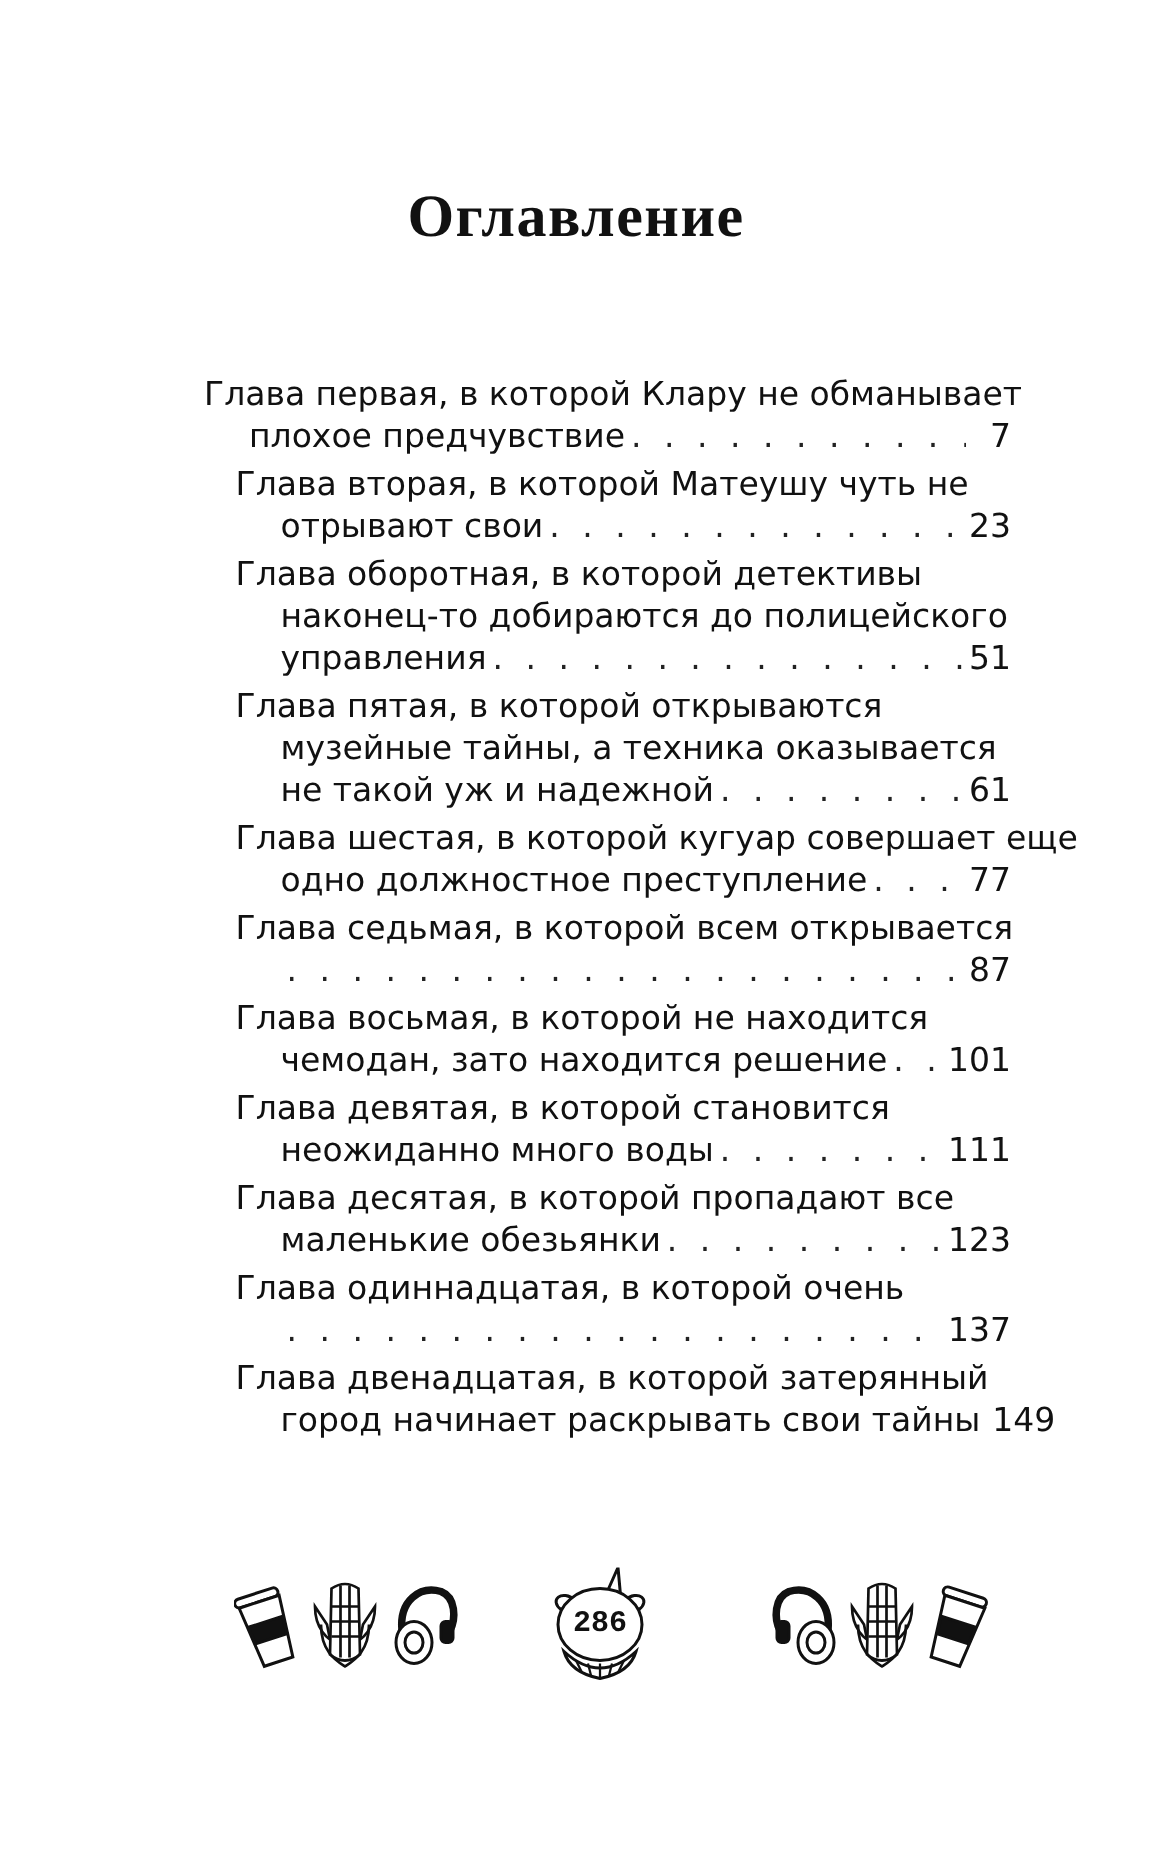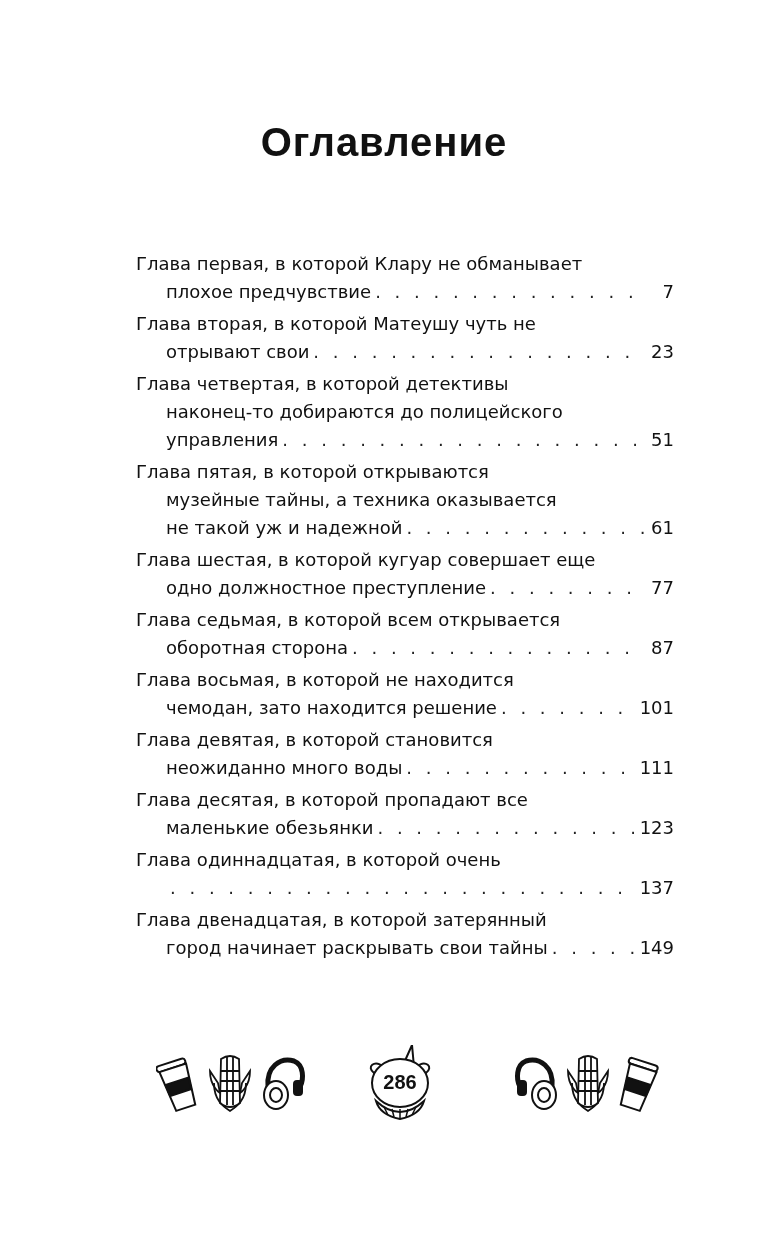--- a/index.html
+++ b/index.html
@@ -3,50 +3,50 @@
   <meta charset="utf-8">
   <style>
     html, body { margin: 0; padding: 0; background: #ffffff; }
     body {
       width: 768px; height: 1241px; position: relative; overflow: hidden;
       font-family: "DejaVu Sans", sans-serif; color: #111111;
     }
     .title {
       position: absolute; left: 0; right: 0; top: 120px;
       text-align: center; font-size: 40px; letter-spacing: 1px;
-      font-family: Liberation Sans, sans-serif; font-weight: bold; color: #111;
+      font-family: Liberation Serif, serif; font-weight: bold; color: #111;
     }
     .toc {
       position: absolute; left: 136px; width: 538px; top: 250px;
     }
-    .entry { font-size: 18px; line-height: 28px; }
+    .entry { font-size: 22px; line-height: 28px; }
     .entry .first { white-space: nowrap; }
     .entry .cont { padding-left: 30px; white-space: nowrap; }
     .entry .last {
       padding-left: 30px; display: flex; align-items: flex-start; white-space: nowrap;
     }
     .entry .last .dots {
       flex: 1; overflow: hidden; margin: 0 4px; letter-spacing: 9px; color: #222;
     }
     .entry .last .dots::before {
       content: ". . . . . . . . . . . . . . . . . . . . . . . . . . . . . . . . . . . . . . . . . . . . . . . . . . . . . . . . . . . . . . . . . . . . . . . . . . . . . . . . . . . . . . . . . . . . . . . . . . . . . .";
       letter-spacing: 4px;
     }
     .entry .page { text-align: right; min-width: 26px; }
-    .entry + .entry { margin-top: 4px; }
+    .entry + .entry { margin-top: 4px; margin-left: 21px; }
     .footer {
       position: absolute; top: 1045px; left: 150px; width: 520px; height: 80px;
     }
     .icon { position: absolute; top: 8px; }
     .page-badge {
       position: absolute; left: 210px; top: 0; width: 80px; height: 78px;
     }
     .page-num {
       position: absolute; left: 0; right: 0; top: 26px; text-align: center;
-      font-size: 20px; font-weight: bold; font-family: Liberation Sans, sans-serif;
+      font-size: 20px; font-weight: bold; font-family: Liberation Mono, monospace;
     }
   </style>
 </head>
 <body>
 
 <div class="title">Оглавление</div>
 
 <div class="toc">
   <div class="entry">
     <div class="first">Глава первая, в которой Клару не обманывает</div>
@@ -58,21 +58,21 @@
   </div>
   <div class="entry">
     <div class="first">Глава вторая, в которой Матеушу чуть не</div>
     <div class="last">
         <span>отрывают свои</span>
         <span class="dots"></span>
         <span class="page">23</span>
       </div>
   </div>
   <div class="entry">
-    <div class="first">Глава четвертая, в которой детективы</div>
+    <div class="first">Глава оборотная, в которой детективы</div>
     <div class="cont">наконец-то добираются до полицейского</div>
     <div class="last">
         <span>управления</span>
         <span class="dots"></span>
         <span class="page">51</span>
       </div>
   </div>
   <div class="entry">
     <div class="first">Глава пятая, в которой открываются</div>
     <div class="cont">музейные тайны, а техника оказывается</div>
@@ -86,21 +86,20 @@
     <div class="first">Глава шестая, в которой кугуар совершает еще</div>
     <div class="last">
         <span>одно должностное преступление</span>
         <span class="dots"></span>
         <span class="page">77</span>
       </div>
   </div>
   <div class="entry">
     <div class="first">Глава седьмая, в которой всем открывается</div>
     <div class="last">
-        <span>оборотная сторона</span>
         <span class="dots"></span>
         <span class="page">87</span>
       </div>
   </div>
   <div class="entry">
     <div class="first">Глава восьмая,  в которой не находится</div>
     <div class="last">
         <span>чемодан, зато находится решение</span>
         <span class="dots"></span>
         <span class="page">101</span>

